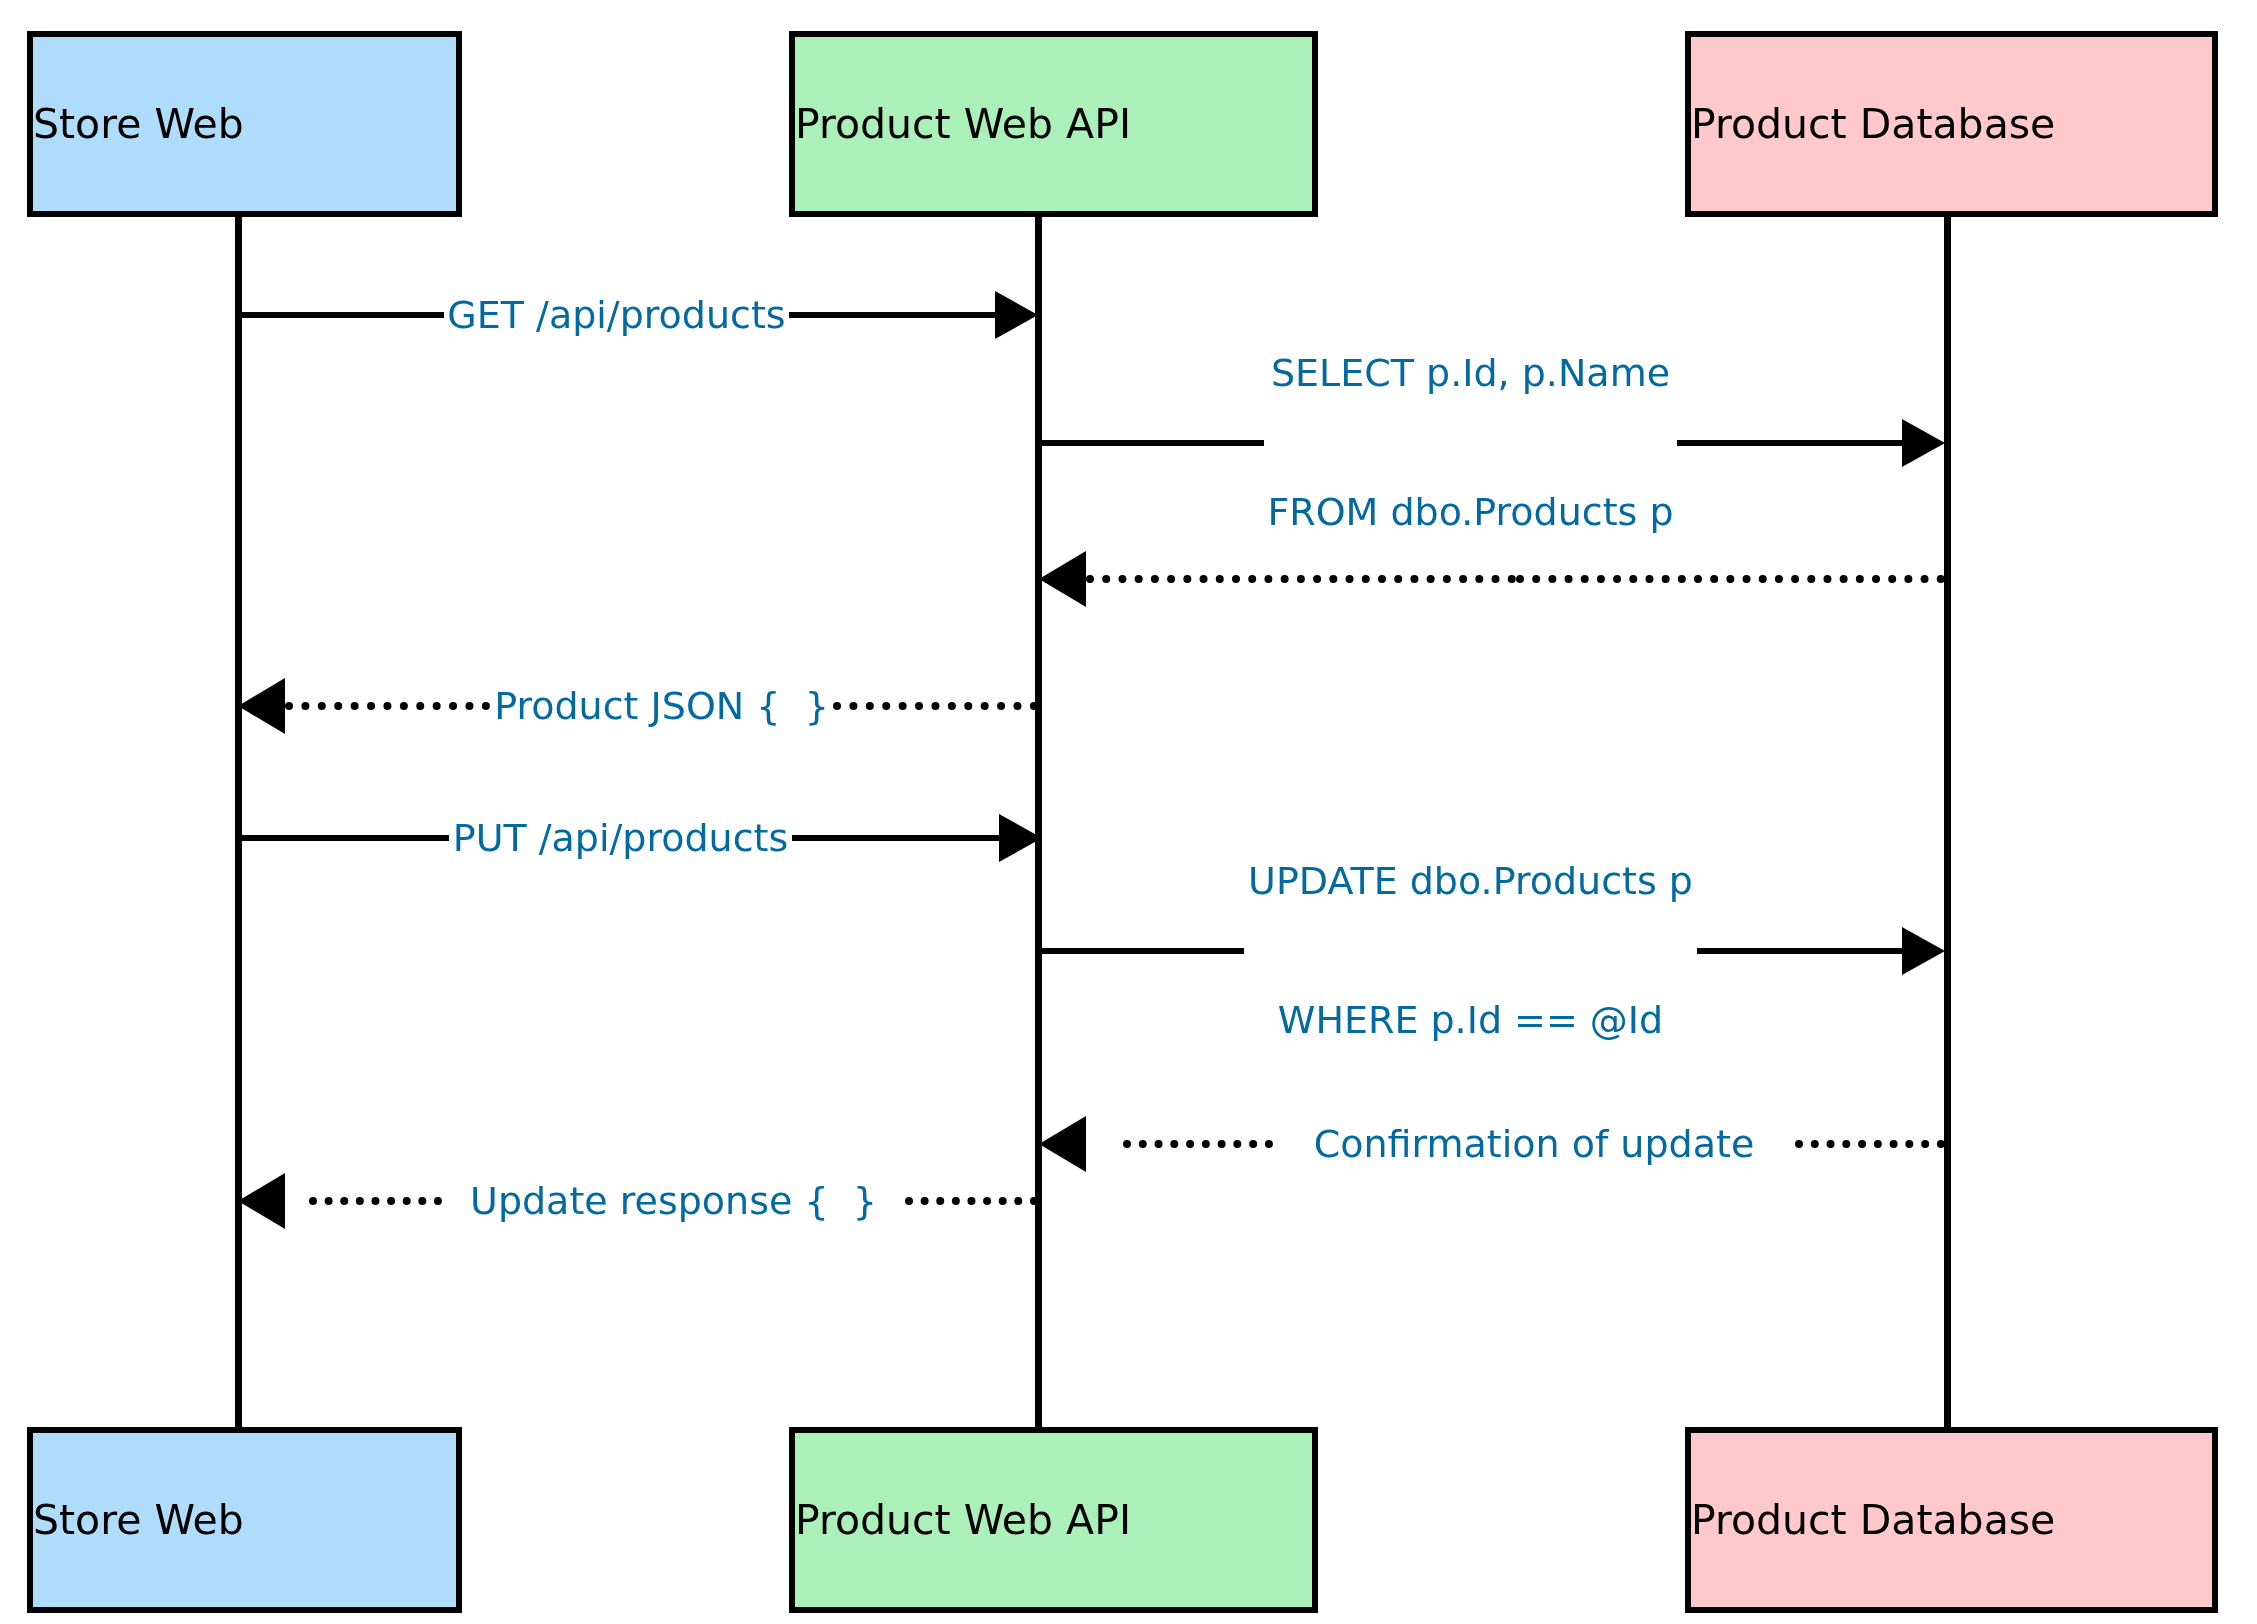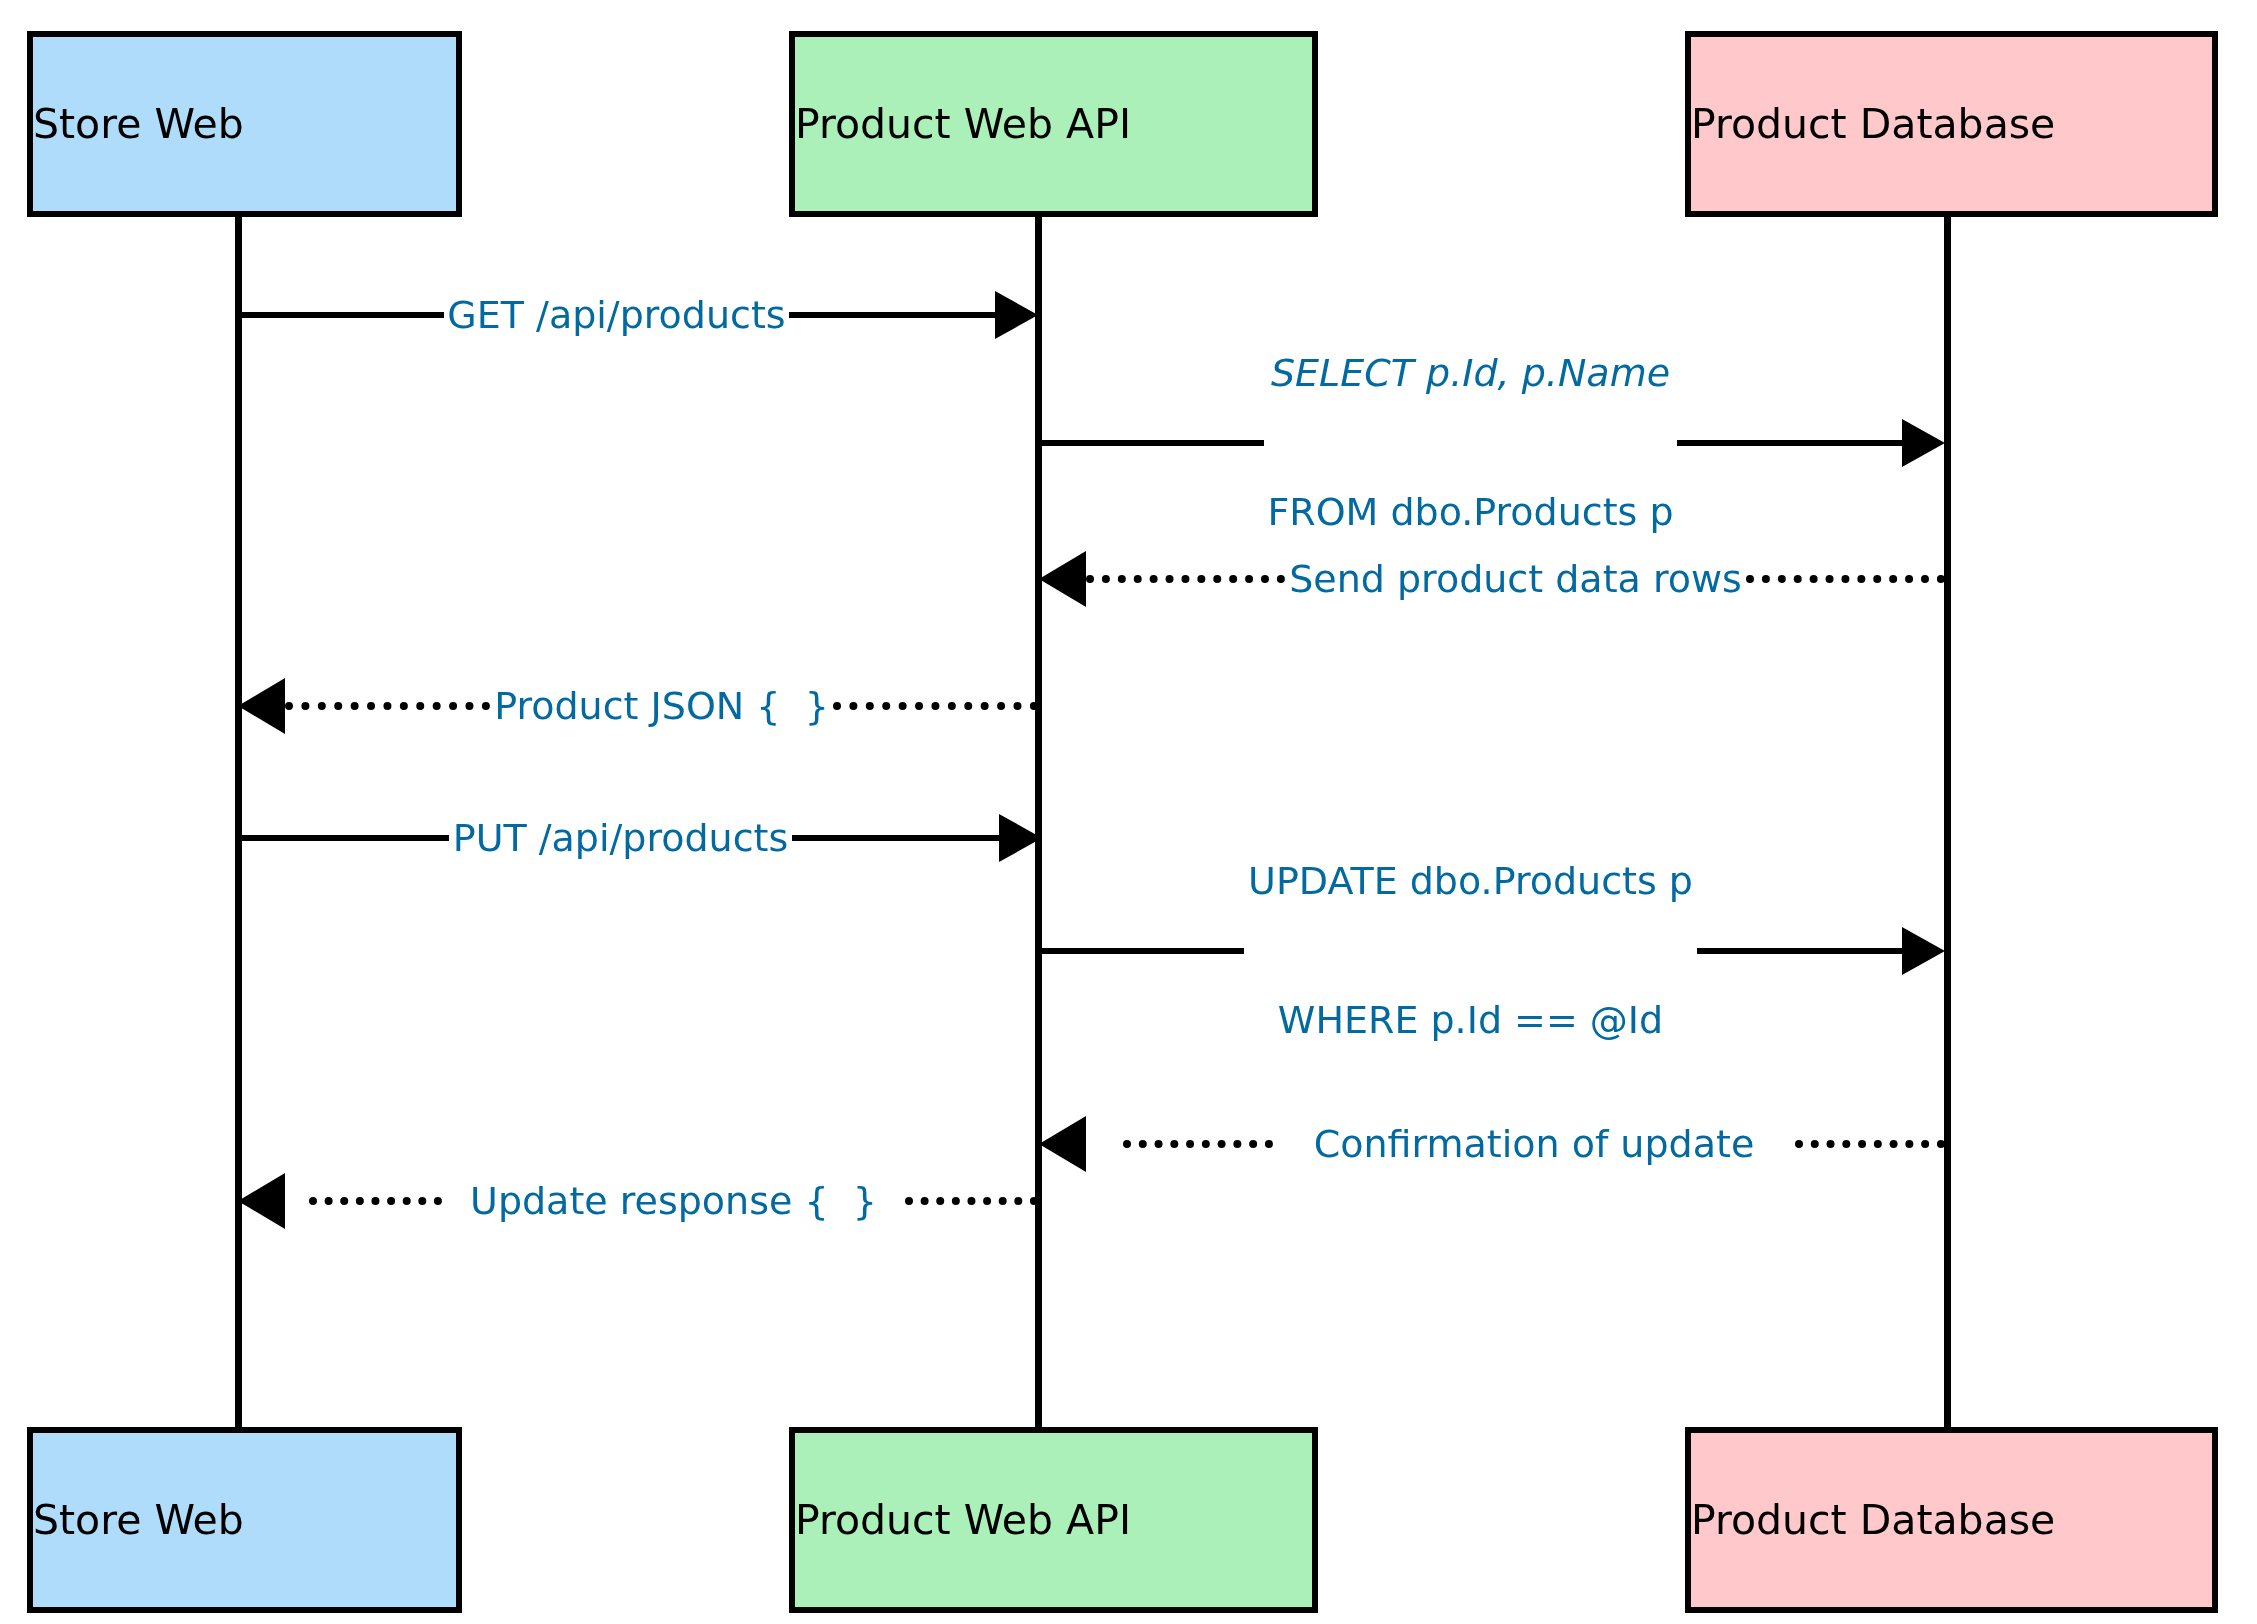--- a/index.html
+++ b/index.html
@@ -107,31 +107,30 @@
   <div class="msg" style="left:238px; top:282px; width:800px; height:66px;">
     <span class="seg"></span>
     <span class="msg-label">GET /api/products</span>
     <span class="seg"></span>
     <span class="arrow-right"></span>
   </div>
 
   <div class="msg" style="left:1039px; top:386px; width:906px; height:113px;">
     <span class="seg"></span>
     <span class="msg-label">
-      <span style="display:block;font-style:italic;">SELECT p.Id, p.Name</span>
+      <span style="display:block;">SELECT p.Id, p.Name</span>
       <span style="display:block;">FROM dbo.Products p</span>
     </span>
     <span class="seg"></span>
     <span class="arrow-right"></span>
   </div>
 
   <div class="msg" style="left:1039px; top:546px; width:906px; height:66px;">
     <span class="arrow-left"></span>
     <span class="seg dotted"></span>
-    <span class="msg-label">Send product data rows</span>
     <span class="seg dotted"></span>
   </div>
 
   <div class="msg" style="left:238px; top:673px; width:800px; height:66px;">
     <span class="arrow-left"></span>
     <span class="seg dotted"></span>
     <span class="msg-label">Product JSON {  }</span>
     <span class="seg dotted"></span>
   </div>
 

